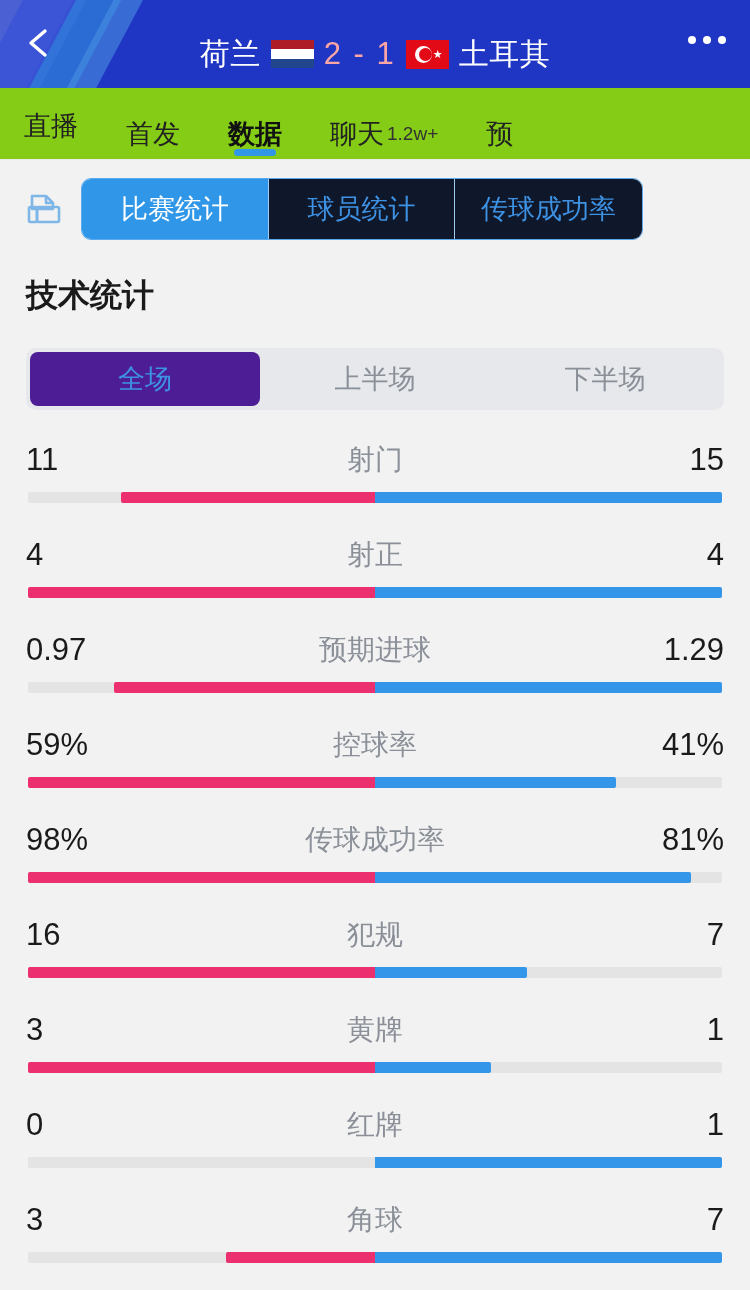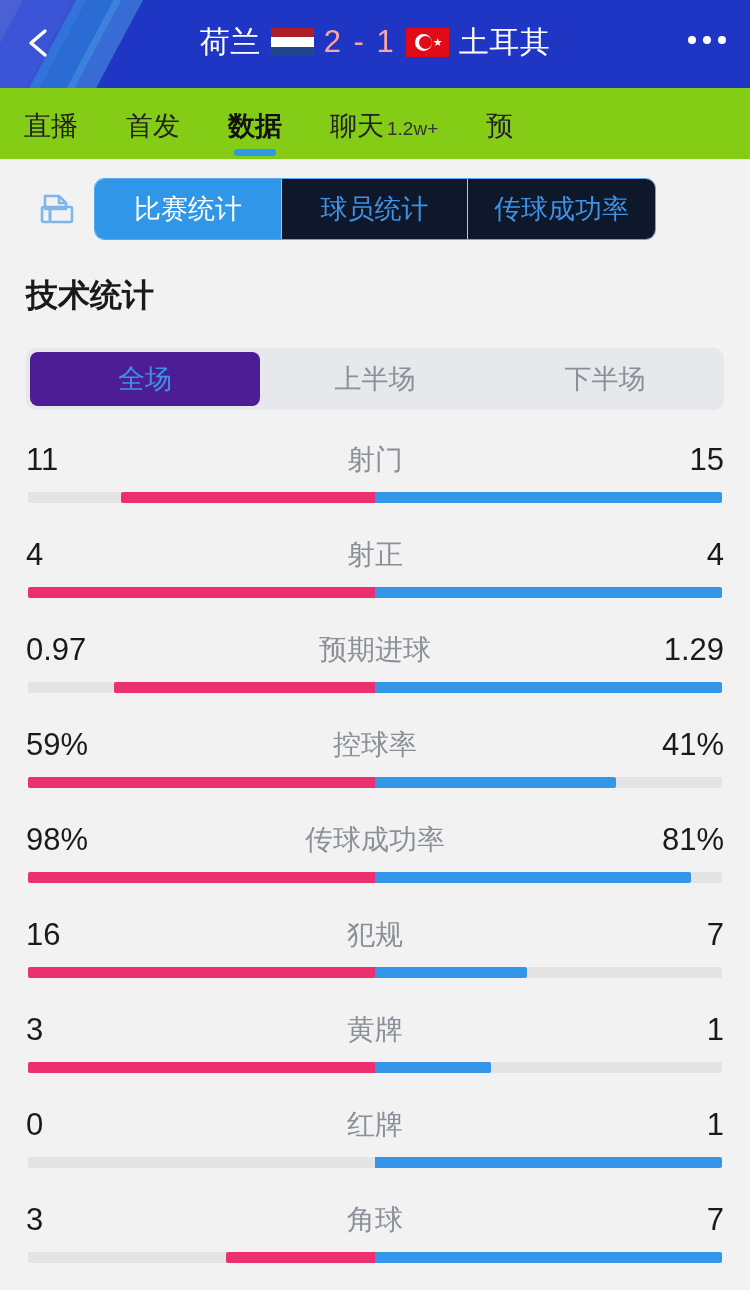--- a/index.html
+++ b/index.html
@@ -25,21 +25,21 @@
   .d3 { width: 40px; height: 160px; left: 52px; top: -30px; transform: rotate(28deg); background: #2f7fd9 !important; opacity: .75; }
   .d4 { width: 26px; height: 150px; left: 86px; top: -20px; transform: rotate(28deg); background: #4a8fe0 !important; opacity: .6; }
 
   .back-arrow {
     position: absolute; left: 22px; top: 26px;
     width: 34px; height: 34px; cursor: pointer; z-index: 3;
   }
   .back-arrow svg { display: block; }
 
   .score-line {
-    position: absolute; left: 0; right: 0; top: 0; height: 84px;
+    position: absolute; left: 0; right: 0; top: 12px; height: 84px;
     display: flex; align-items: center; justify-content: center;
     gap: 10px; z-index: 2;
   }
   .team-name { color: #fff; font-size: 30px; letter-spacing: .5px; }
   .score-text { color: #fca5a5; font-size: 31px; letter-spacing: 2px; }
 
   .flag { width: 43px; height: 29px; display: inline-block; position: relative; overflow: hidden; flex: none; }
   .flag-nl i { display: block; width: 100%; height: 33.34%; }
   .flag-nl .s1 { background: #ae1c28; }
   .flag-nl .s2 { background: #ffffff; }
@@ -74,30 +74,30 @@
     border-bottom: 1px solid #ececec;
     overflow: hidden;
   }
   .navtab {
     position: relative; flex: none;
     display: flex; align-items: baseline; gap: 3px;
     color: #222; font-size: 27px; cursor: pointer;
     height: 72px; padding-top: 20px;
   }
   .navtab.t0 { margin-left: 24px; }
-  .navtab + .navtab { margin-left: 48px; }
+  .navtab + .navtab { margin-left: 48px; align-items: center; }
   .navtab.active { font-weight: bold; color: #111; }
   .navtab .badge { font-size: 19px; color: #333; font-weight: normal; }
   .navtab .underline {
     position: absolute; left: 50%; transform: translateX(-50%);
     bottom: 4px; width: 42px; height: 7px; border-radius: 4px; background: #2f96e8;
   }
 
   
-  .subbar { display: flex; align-items: center; padding: 18px 24px 0 36px; }
+  .subbar { display: flex; align-items: center; padding: 18px 24px 0 23px; }
   .doc-icon { width: 44px; height: 44px; flex: none; margin-right: 14px; }
   .seg {
     display: flex; border: 1px solid #5aa9ef; border-radius: 10px; overflow: hidden;
     height: 62px;
   }
   .seg-item {
     display: flex; align-items: center; justify-content: center;
     font-size: 27px; color: #3e92e4; padding: 0 26px; cursor: pointer;
     background: #0f172a; min-width: 186px;
     border-left: 1px solid #9fcbf3;

